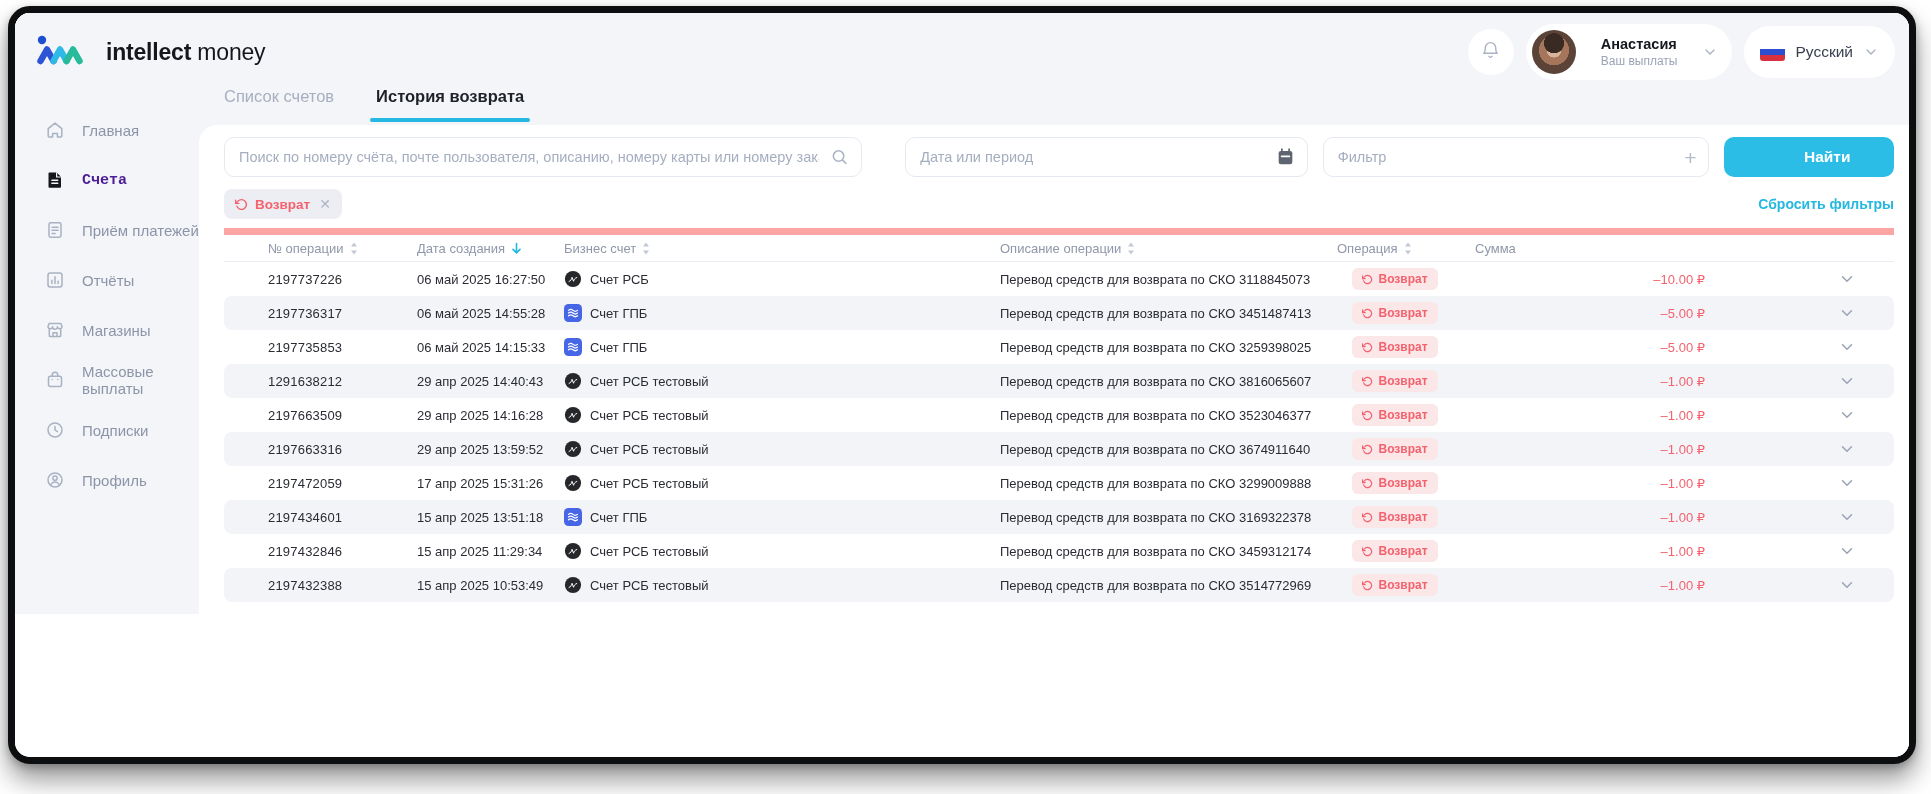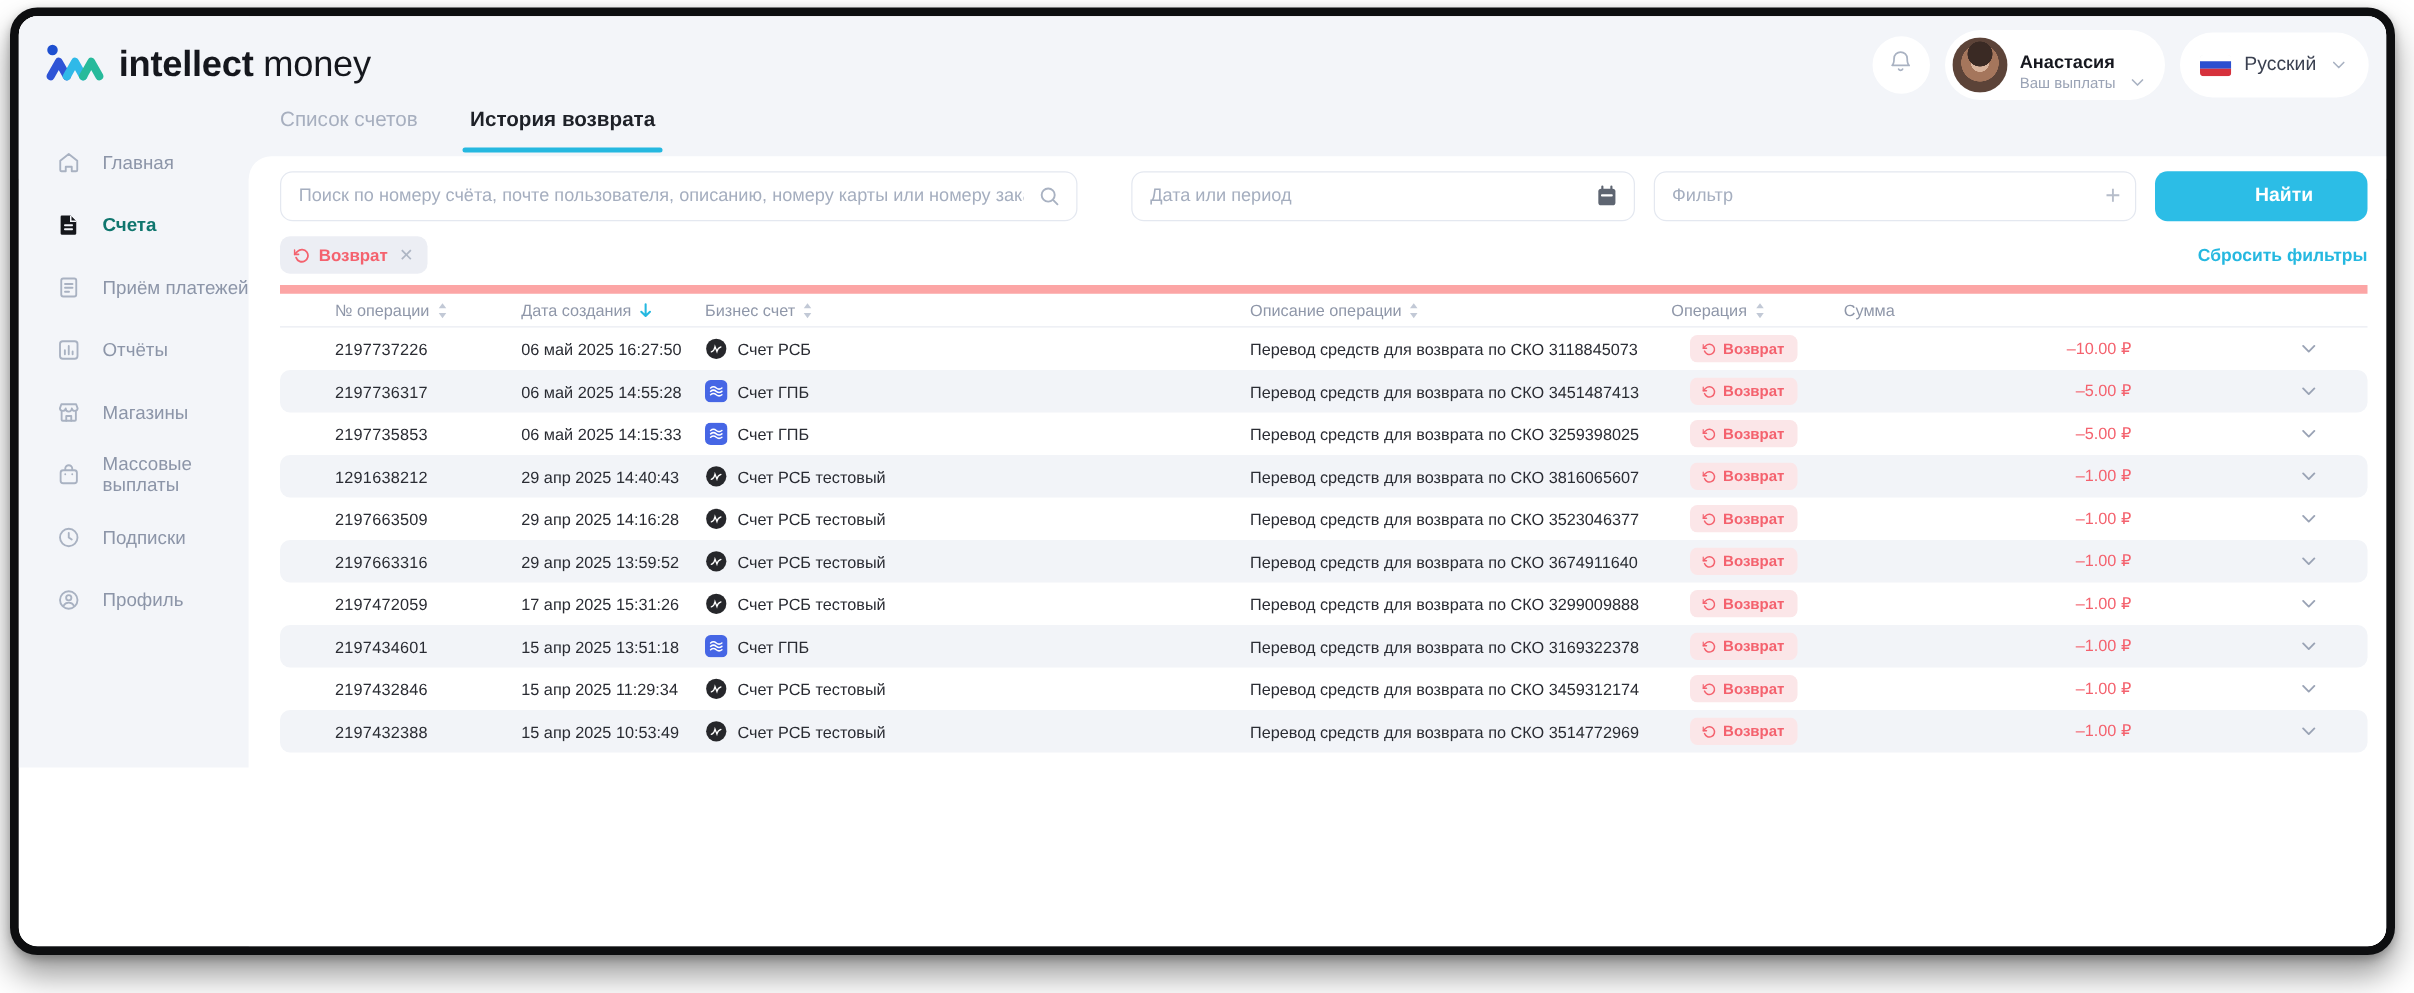--- a/index.html
+++ b/index.html
@@ -10,28 +10,28 @@
     box-shadow:0 16px 26px rgba(0,0,0,.40), 0 3px 8px rgba(0,0,0,.25); }
   .screen { position:relative; width:100%; height:100%; background:#fff; }
 
   
   .bg-top  { position:absolute; left:0; top:0; right:0; height:130px; background:#F3F5F9; }
   .bg-side { position:absolute; left:0; top:0; width:184px; height:601px; background:#F3F5F9; }
 
   
   .hdr { position:absolute; left:0; top:0; right:0; height:78px; display:flex; align-items:center; }
   .logo { display:flex; align-items:center; gap:12px; margin-left:22px; }
-  .logo-text { font-size:29px; color:#15171d; letter-spacing:-0.2px; white-space:nowrap; }
+  .logo-text { font-size:23px; color:#15171d; letter-spacing:-0.2px; white-space:nowrap;margin-left:11px; }
   .logo-text b { font-weight:700; }
   .hdr-right { margin-left:auto; display:flex; align-items:center; gap:12px; margin-right:14px; }
   .bell-btn { width:46px; height:46px; border-radius:50%; background:#fff; display:flex;
     align-items:center; justify-content:center; cursor:pointer; }
   .bell-btn svg { width:21px; height:21px; }
-  .user-pill { height:56px; background:#fff; border-radius:28px; display:flex; align-items:flex-end;
-    gap:10px; padding:6px 14px 6px 6px; cursor:pointer; }
+  .user-pill { height:56px; background:#fff; border-radius:28px; display:flex; align-items:center;
+    gap:25px; padding:6px 14px 6px 6px; cursor:pointer; }
   .avatar { width:44px; height:44px; border-radius:50%;
     background:
       radial-gradient(circle at 50% 30%, #3a2a24 0 26%, transparent 27%),
       radial-gradient(circle at 50% 46%, #d9b49c 0 22%, #a5765c 23% 46%, #5c4338 47%);
     background-color:#6b4c3e; }
   .user-meta { display:flex; flex-direction:column; line-height:1.25; }
   .user-name { font-size:14.5px; font-weight:700; color:#16181f; }
   .user-role { font-size:12px; color:#9AA3B5; }
   .chev { width:16px; height:16px; color:#A9B2C2; display:inline-flex; }
   .chev svg { width:16px; height:16px; }
@@ -99,21 +99,21 @@
   .td-chev { display:flex; justify-content:flex-end; padding-right:38px; }
   .row-chev { display:inline-flex; color:#9AA3B5; cursor:pointer; }
   .row-chev svg { width:18px; height:18px; }
 
   
   .sidebar { position:absolute; left:0; top:96px; width:184px; }
   .side-item { display:flex; align-items:center; gap:17px; padding:0 0 0 30px; height:42px;
     margin-bottom:8px; cursor:pointer; color:#8C95A8; font-size:15px; }
   .side-item .s-ic { display:inline-flex; color:#A9B2C2; }
   .side-item .s-ic svg { width:20px; height:20px; }
-  .side-item.active { color:#0f766e; font-weight:700; }
+  .side-item.active { color:#4c1d95; font-weight:700;font-family:Liberation Mono, monospace; }
   .side-item.active .s-ic { color:#15171c; }
 </style>
 </head>
 <body>
 
 <div class="device">
   <div class="screen">
     <div class="bg-top"></div>
     <div class="bg-side"></div>
 

